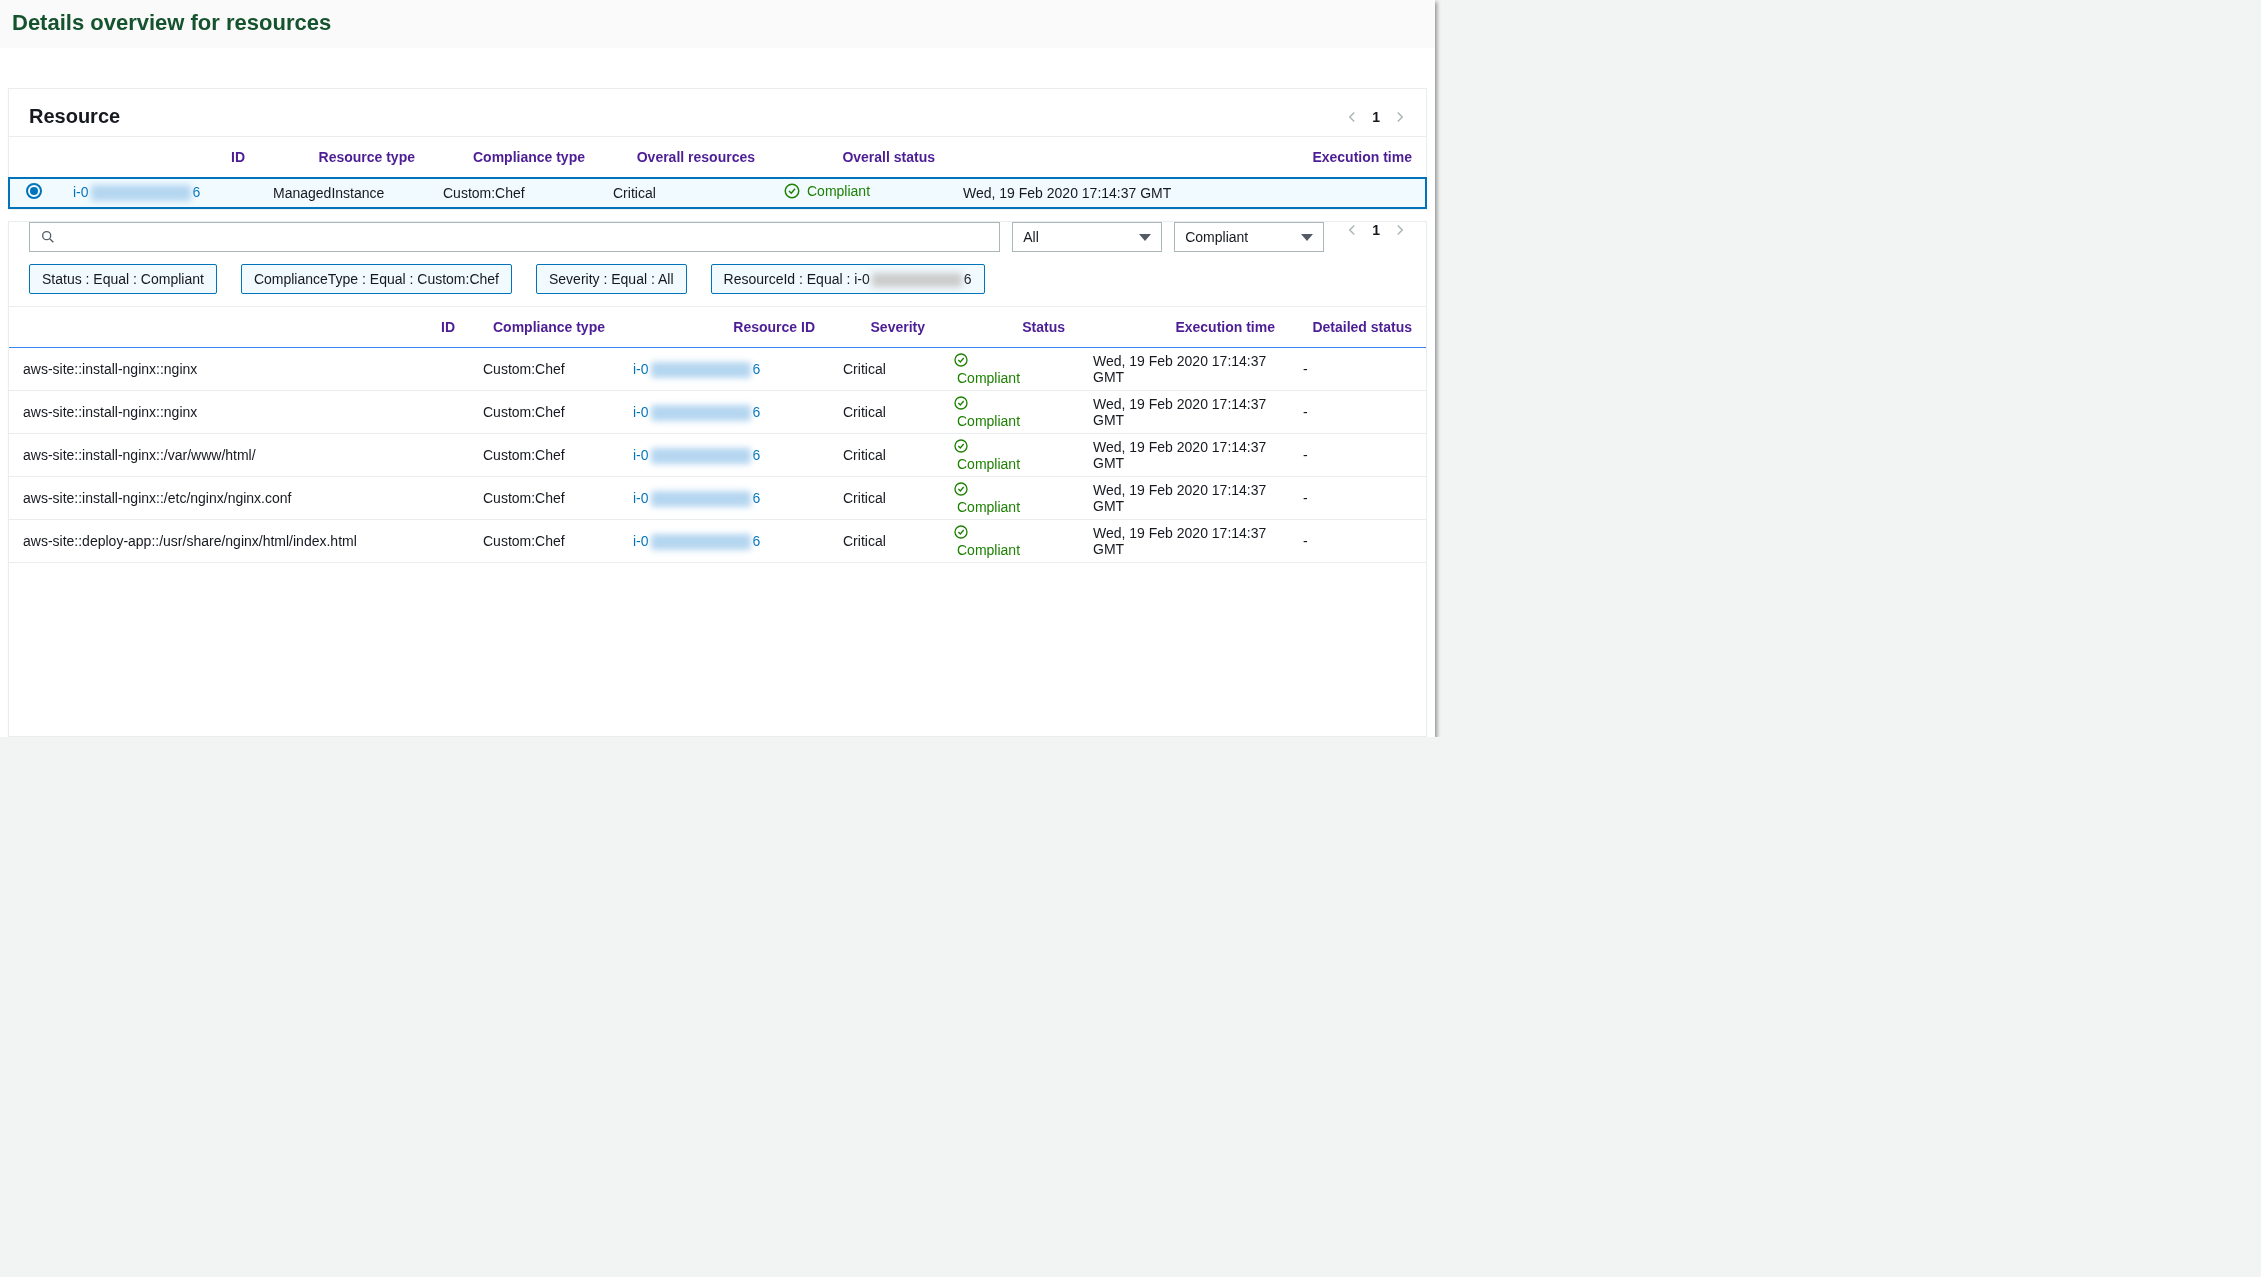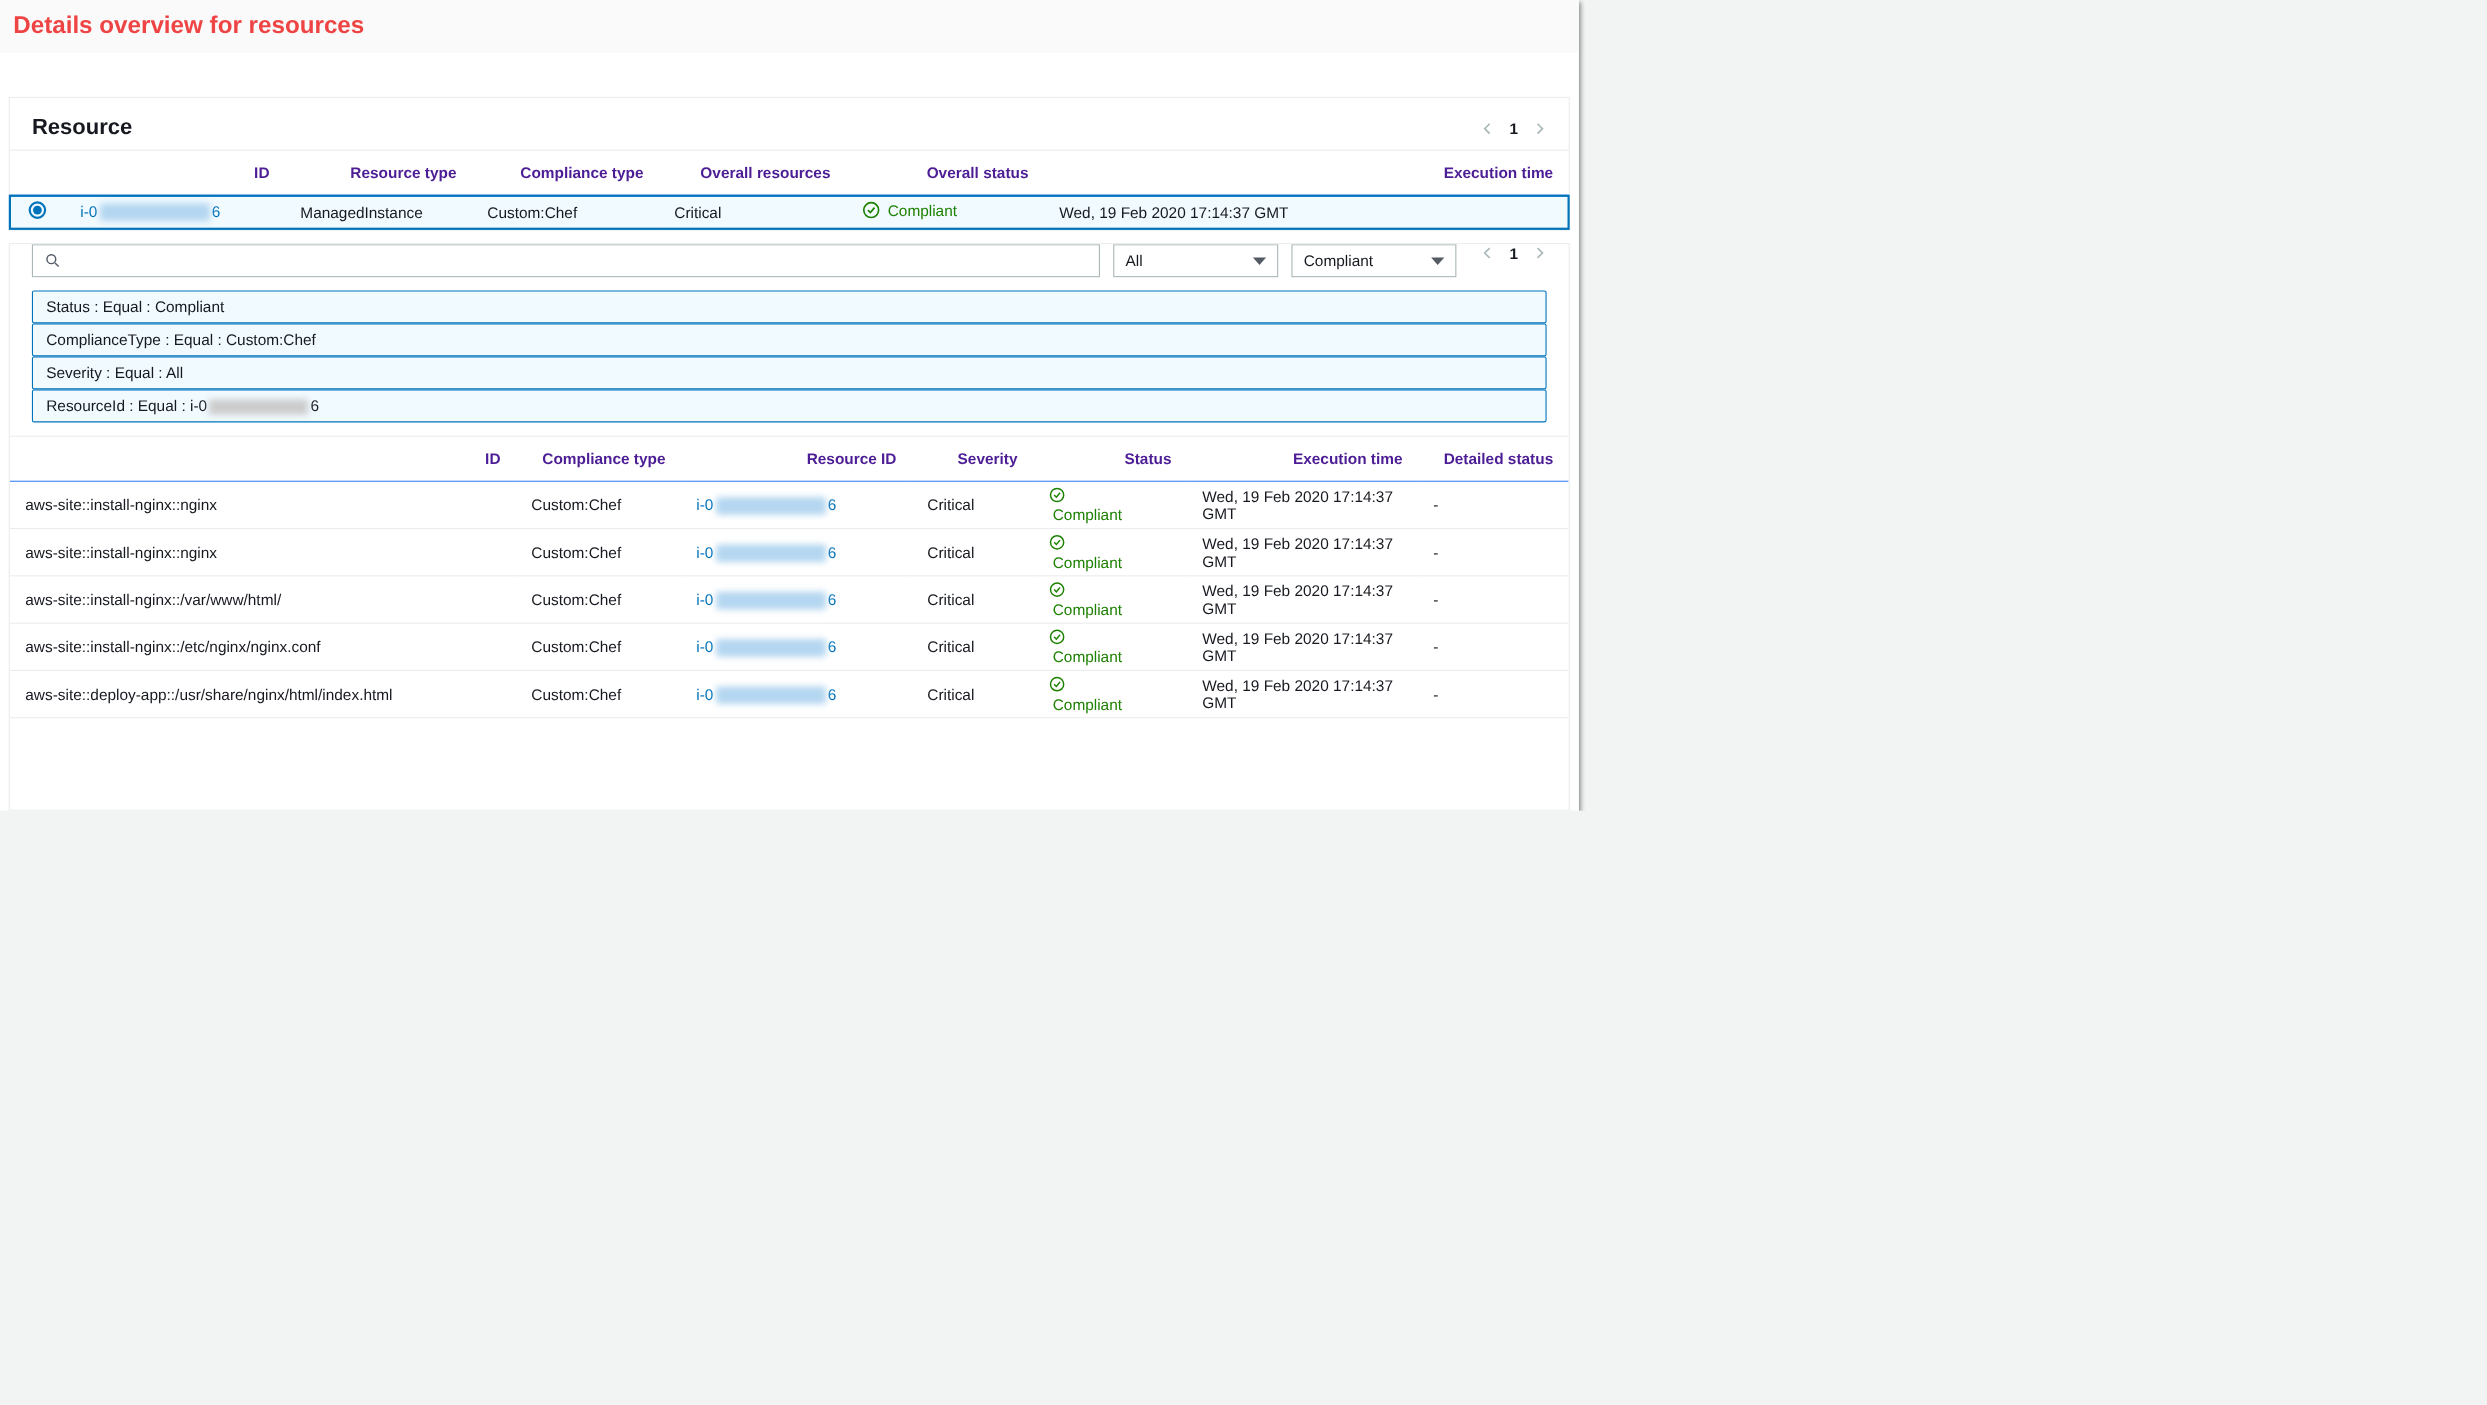--- a/index.html
+++ b/index.html
@@ -13,21 +13,21 @@
       width: 1435px;
       margin: 0;
       background: #fff;
       padding: 0;
     }
     .page-title {
       font-size: 22px;
       font-weight: 700;
       padding: 10px 12px 12px;
       background: #fafafa;
-      color: #ef4444;
+      color: #14532d;
     }
     .panel {
       border: 1px solid #eaeded;
       margin: 0 8px 12px;
       background: #fff;
       box-shadow: 0 1px 1px rgba(0,0,0,0.05);
     }
     .panel-header {
       display: flex;
       justify-content: space-between;
@@ -172,24 +172,23 @@
       cursor: pointer;
     }
     .select-box .caret {
       width: 0; height: 0;
       border-left: 6px solid transparent;
       border-right: 6px solid transparent;
       border-top: 7px solid #545b64;
     }
     .filter-chips {
       display: flex;
-      gap: 0;
+      gap: 24px;
       padding: 0 20px 12px;
       flex-wrap: wrap;
-      flex-direction: column;
     }
     .chip {
       border: 1px solid #0073bb;
       background: #f1faff;
       padding: 6px 12px;
       border-radius: 2px;
       font-size: 14px;
       color: #16191f;
     }
     .chip .mask {

